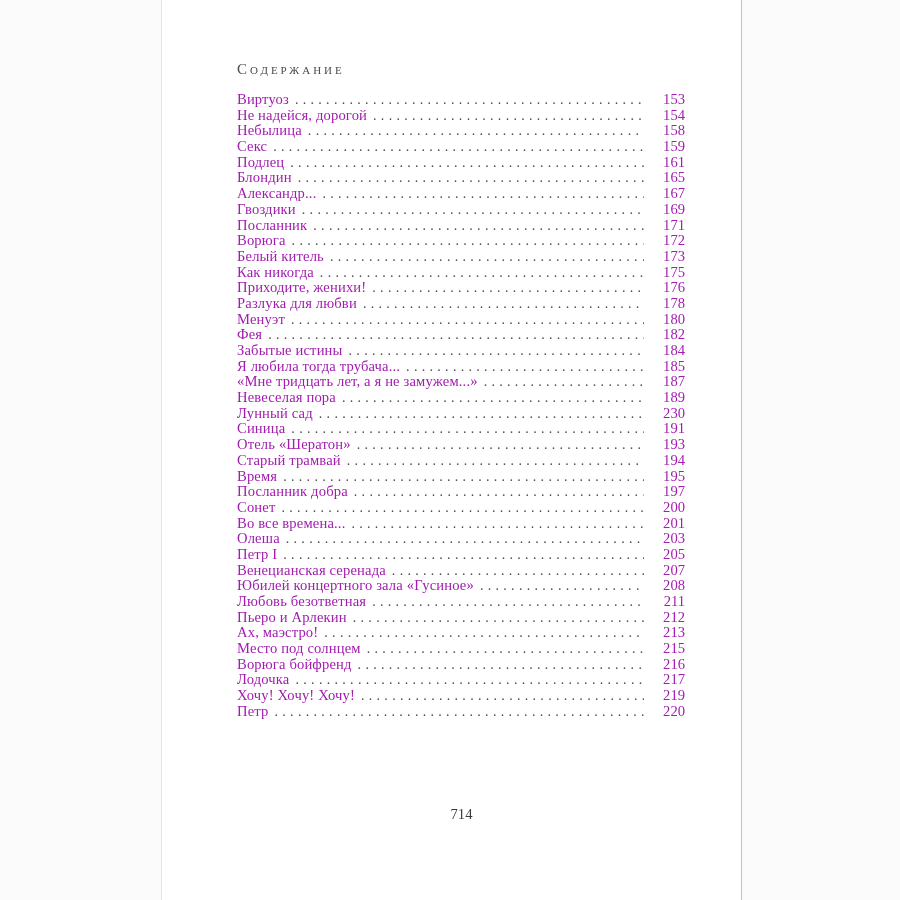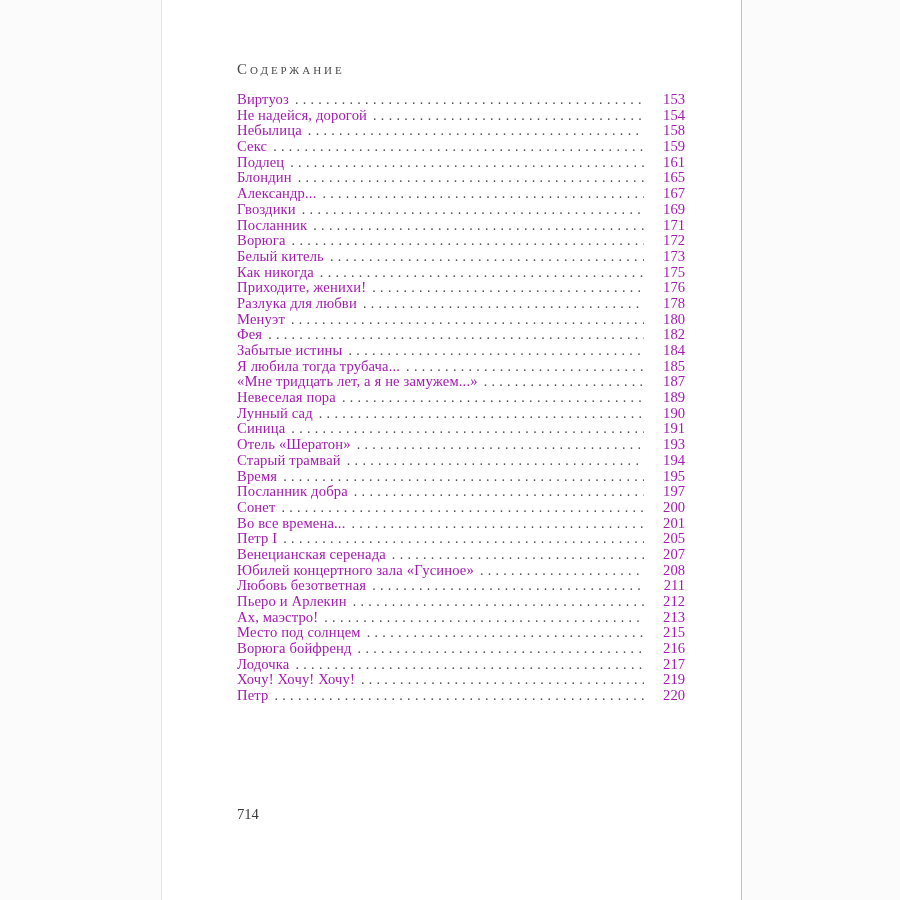--- a/index.html
+++ b/index.html
@@ -53,20 +53,21 @@
   .dot-leader::after {
     content: ". . . . . . . . . . . . . . . . . . . . . . . . . . . . . . . . . . . . . . . . . . . . . . . . . . . . . . . . . . . . . . . . . . . . . . . . . . . . . . . . . . . . . . . . . . . . . . . . . . . . . . . . . . . . . . . .";
     letter-spacing: 0.4px;
     font-size: 14px;
   }
   .toc-page { white-space: nowrap; margin-left: 16px; }
   .folio {
     position: absolute;
     left: 75px; width: 449px;
     top: 806px;
+    text-align: center;
     font-size: 14.6px;
     color: #3a3a3a;
   }
 </style>
 </head>
 <body>
 
 <div class="book-page">
   <div class="contents-heading">Содержание</div>
 
@@ -191,21 +192,21 @@
 
   <div class="toc-row">
     <span class="toc-title">Невеселая пора</span>
     <span class="dot-leader"></span>
     <span class="toc-page">189</span>
   </div>
 
   <div class="toc-row">
     <span class="toc-title">Лунный сад</span>
     <span class="dot-leader"></span>
-    <span class="toc-page">190</span>
+    <span class="toc-page">230</span>
   </div>
 
   <div class="toc-row">
     <span class="toc-title">Синица</span>
     <span class="dot-leader"></span>
     <span class="toc-page">191</span>
   </div>
 
   <div class="toc-row">
     <span class="toc-title">Отель «Шератон»</span>
@@ -237,20 +238,25 @@
     <span class="dot-leader"></span>
     <span class="toc-page">200</span>
   </div>
 
   <div class="toc-row">
     <span class="toc-title">Во все времена...</span>
     <span class="dot-leader"></span>
     <span class="toc-page">201</span>
   </div>
 
+  <div class="toc-row">
+    <span class="toc-title">Олеша</span>
+    <span class="dot-leader"></span>
+    <span class="toc-page">203</span>
+  </div>
 
   <div class="toc-row">
     <span class="toc-title">Петр I</span>
     <span class="dot-leader"></span>
     <span class="toc-page">205</span>
   </div>
 
   <div class="toc-row">
     <span class="toc-title">Венецианская серенада</span>
     <span class="dot-leader"></span>

